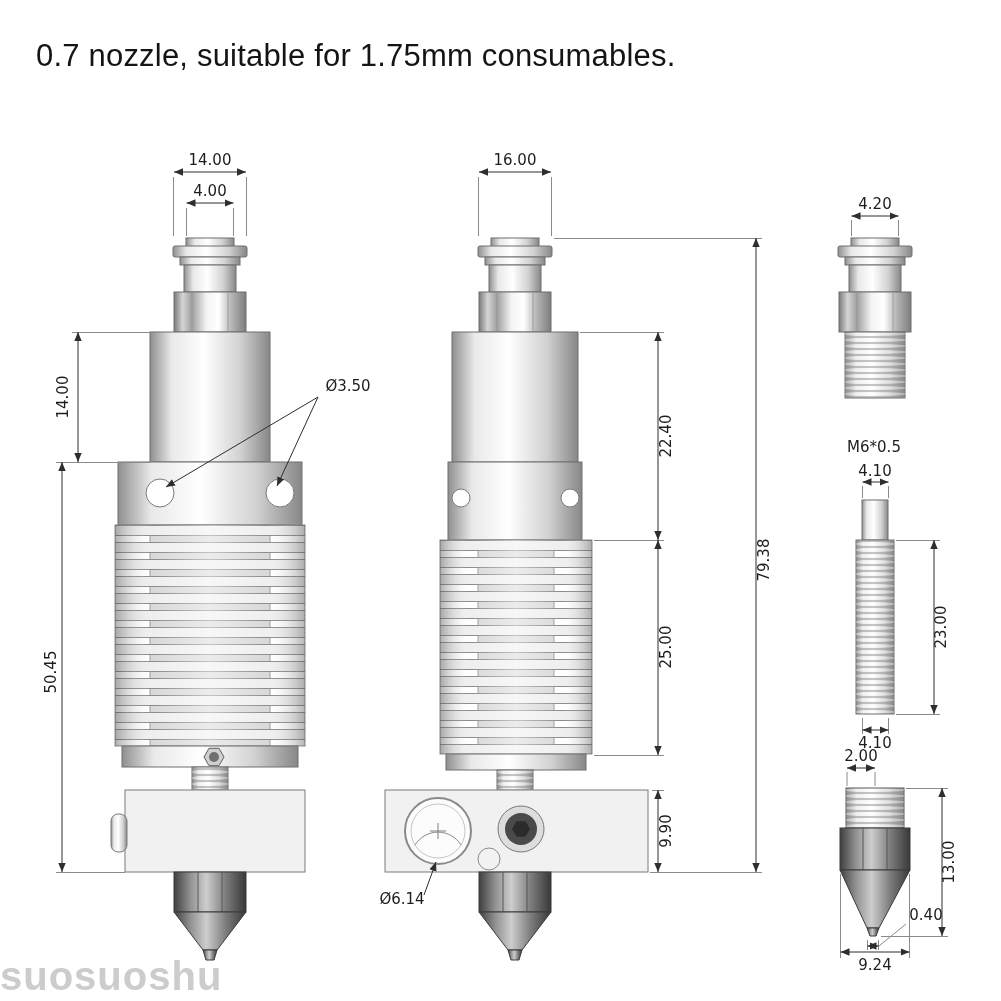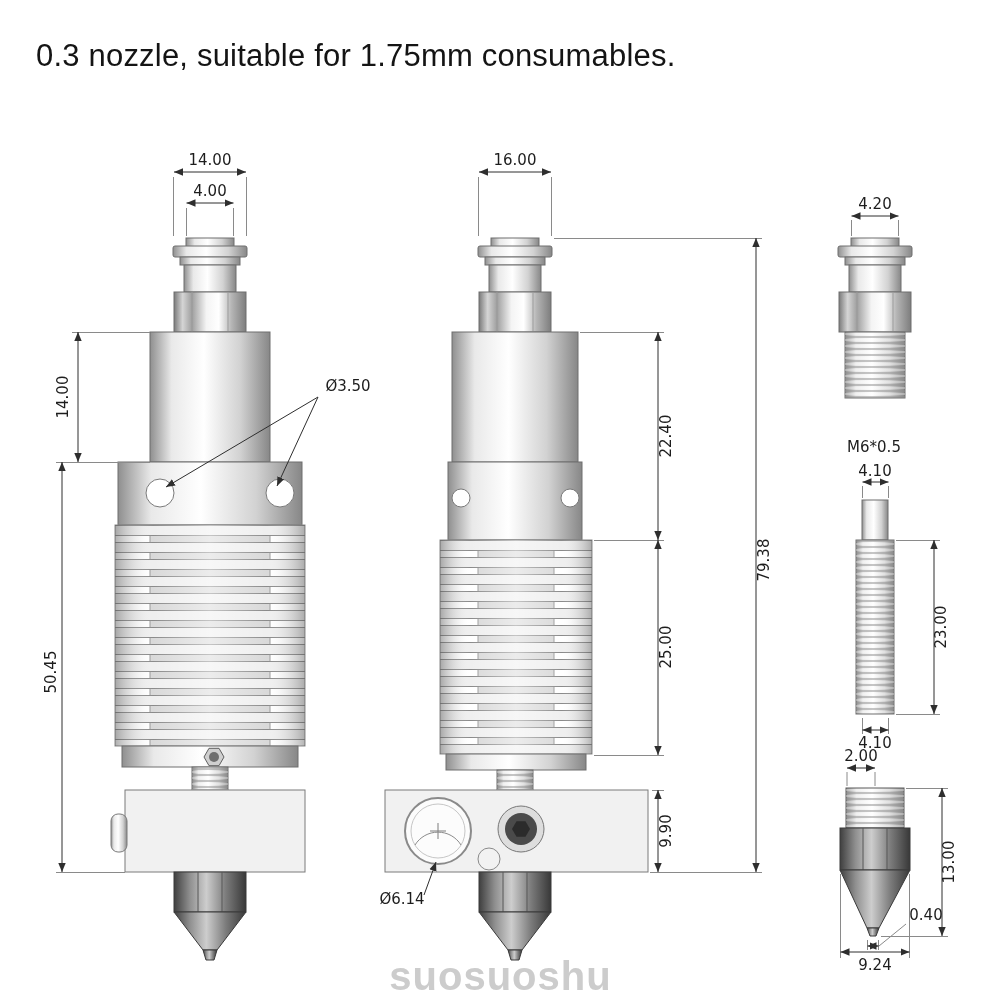--- a/index.html
+++ b/index.html
@@ -1,18 +1,18 @@
 <!DOCTYPE html>
 <html><head>
 <meta charset="utf-8">
 <style>
   html,body{margin:0;padding:0;background:#ffffff;}
   body{width:1001px;height:1001px;position:relative;overflow:hidden;font-family:"Liberation Sans",sans-serif;}
   .title{position:absolute;top:34px;left:36px;font-size:31px;color:#141414;line-height:1.42;letter-spacing:.2px;}
-  .watermark{position:absolute;bottom:2px;left:0;width:100%;text-align:center;font-size:40px;font-weight:bold;color:#cccccc;letter-spacing:1px;}
+  .watermark{position:absolute;bottom:2px;left:0;width:100%;text-align:left;font-size:40px;font-weight:bold;color:#cccccc;letter-spacing:1px;}
   svg{position:absolute;top:0;left:0;}
   .dt{font-family:"DejaVu Sans",sans-serif;font-size:15px;fill:#1d1d1d;text-anchor:middle;}
   .dim{stroke:#2e2e2e;stroke-width:1;marker-start:url(#arr);marker-end:url(#arr);}
   .lead{stroke:#2e2e2e;stroke-width:1;fill:none;marker-end:url(#arr);}
   .ext{stroke:#8a8a8a;stroke-width:1;}
   .fct{stroke:#9a9a9a;stroke-width:1;}
   .dfct{stroke:#565656;stroke-width:1;}
 </style>
 </head>
 <body>
@@ -269,16 +269,16 @@
   </g>
   <g>
     <line class="ext" x1="840.5" y1="874" x2="840.5" y2="958"></line>
       <line class="ext" x1="909.5" y1="874" x2="909.5" y2="958"></line>
     <line class="dim" x1="840.5" y1="952" x2="909.5" y2="952"></line>
     <text class="dt" x="875" y="970">9.24</text>
   </g>
 </svg>
 
 <div class="title">
-  <div>0.3 nozzle, suitable for 1.75mm consumables.</div>
+  <div>0.7 nozzle, suitable for 1.75mm consumables.</div>
 </div>
 
 <div class="watermark">suosuoshu</div>
 
 </body></html>

